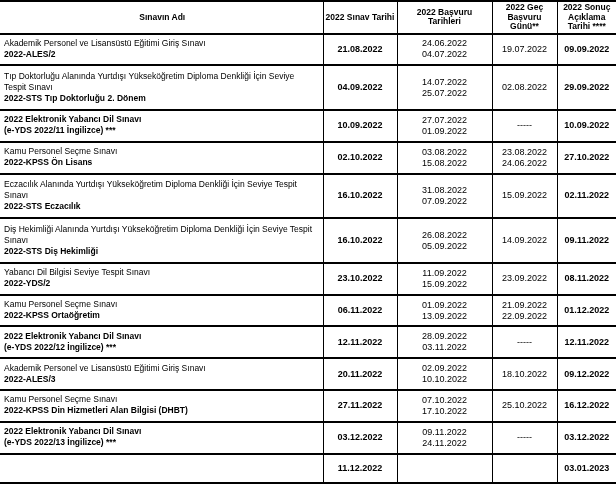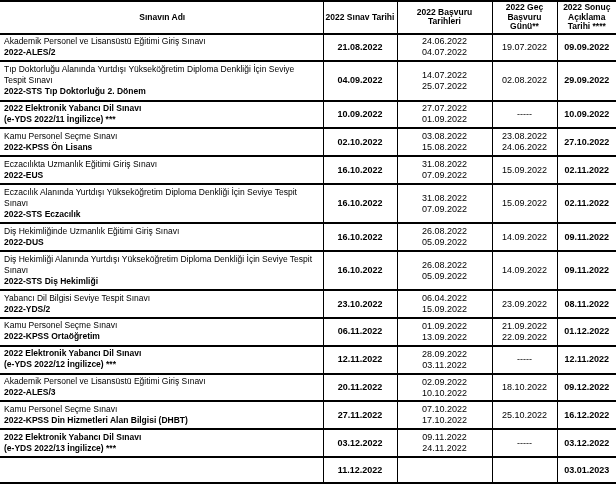--- a/index.html
+++ b/index.html
@@ -129,96 +129,64 @@
       <div>03.08.2022</div>
       <div>15.08.2022</div>
     </td>
     <td class="center">
       <div>23.08.2022</div>
       <div>24.06.2022</div>
     </td>
     <td class="center bold">27.10.2022</td>
   </tr>
 
-  <tr>
-    <td class="name-cell">
-      <div class="exam-line1">Eczacılıkta Uzmanlık Eğitimi Giriş Sınavı</div>
-      <div class="exam-line2">2022-EUS</div>
+
+  <tr>
+    <td class="name-cell">
+      <div class="exam-line1">Eczacılık Alanında Yurtdışı Yükseköğretim Diploma Denkliği İçin Seviye Tespit Sınavı</div>
+      <div class="exam-line2">2022-STS Eczacılık</div>
     </td>
     <td class="center bold">16.10.2022</td>
     <td class="center">
       <div>31.08.2022</div>
       <div>07.09.2022</div>
     </td>
     <td class="center">
       <div>15.09.2022</div>
       <div></div>
     </td>
     <td class="center bold">02.11.2022</td>
   </tr>
 
-  <tr>
-    <td class="name-cell">
-      <div class="exam-line1">Eczacılık Alanında Yurtdışı Yükseköğretim Diploma Denkliği İçin Seviye Tespit Sınavı</div>
-      <div class="exam-line2">2022-STS Eczacılık</div>
-    </td>
-    <td class="center bold">16.10.2022</td>
-    <td class="center">
-      <div>31.08.2022</div>
-      <div>07.09.2022</div>
-    </td>
-    <td class="center">
-      <div>15.09.2022</div>
-      <div></div>
-    </td>
-    <td class="center bold">02.11.2022</td>
-  </tr>
-
-  <tr>
-    <td class="name-cell">
-      <div class="exam-line1">Diş Hekimliğinde Uzmanlık Eğitimi Giriş Sınavı</div>
-      <div class="exam-line2">2022-DUS</div>
+
+  <tr>
+    <td class="name-cell">
+      <div class="exam-line1">Diş Hekimliği Alanında Yurtdışı Yükseköğretim Diploma Denkliği İçin Seviye Tespit Sınavı</div>
+      <div class="exam-line2">2022-STS Diş Hekimliği</div>
     </td>
     <td class="center bold">16.10.2022</td>
     <td class="center">
       <div>26.08.2022</div>
       <div>05.09.2022</div>
     </td>
     <td class="center">
       <div>14.09.2022</div>
       <div></div>
     </td>
     <td class="center bold">09.11.2022</td>
   </tr>
 
   <tr>
     <td class="name-cell">
-      <div class="exam-line1">Diş Hekimliği Alanında Yurtdışı Yükseköğretim Diploma Denkliği İçin Seviye Tespit Sınavı</div>
-      <div class="exam-line2">2022-STS Diş Hekimliği</div>
-    </td>
-    <td class="center bold">16.10.2022</td>
-    <td class="center">
-      <div>26.08.2022</div>
-      <div>05.09.2022</div>
-    </td>
-    <td class="center">
-      <div>14.09.2022</div>
-      <div></div>
-    </td>
-    <td class="center bold">09.11.2022</td>
-  </tr>
-
-  <tr>
-    <td class="name-cell">
       <div class="exam-line1">Yabancı Dil Bilgisi Seviye Tespit Sınavı</div>
       <div class="exam-line2">2022-YDS/2</div>
     </td>
     <td class="center bold">23.10.2022</td>
     <td class="center">
-      <div>06.04.2022</div>
+      <div>11.09.2022</div>
       <div>15.09.2022</div>
     </td>
     <td class="center">
       <div>23.09.2022</div>
       <div></div>
     </td>
     <td class="center bold">08.11.2022</td>
   </tr>
 
   <tr>

